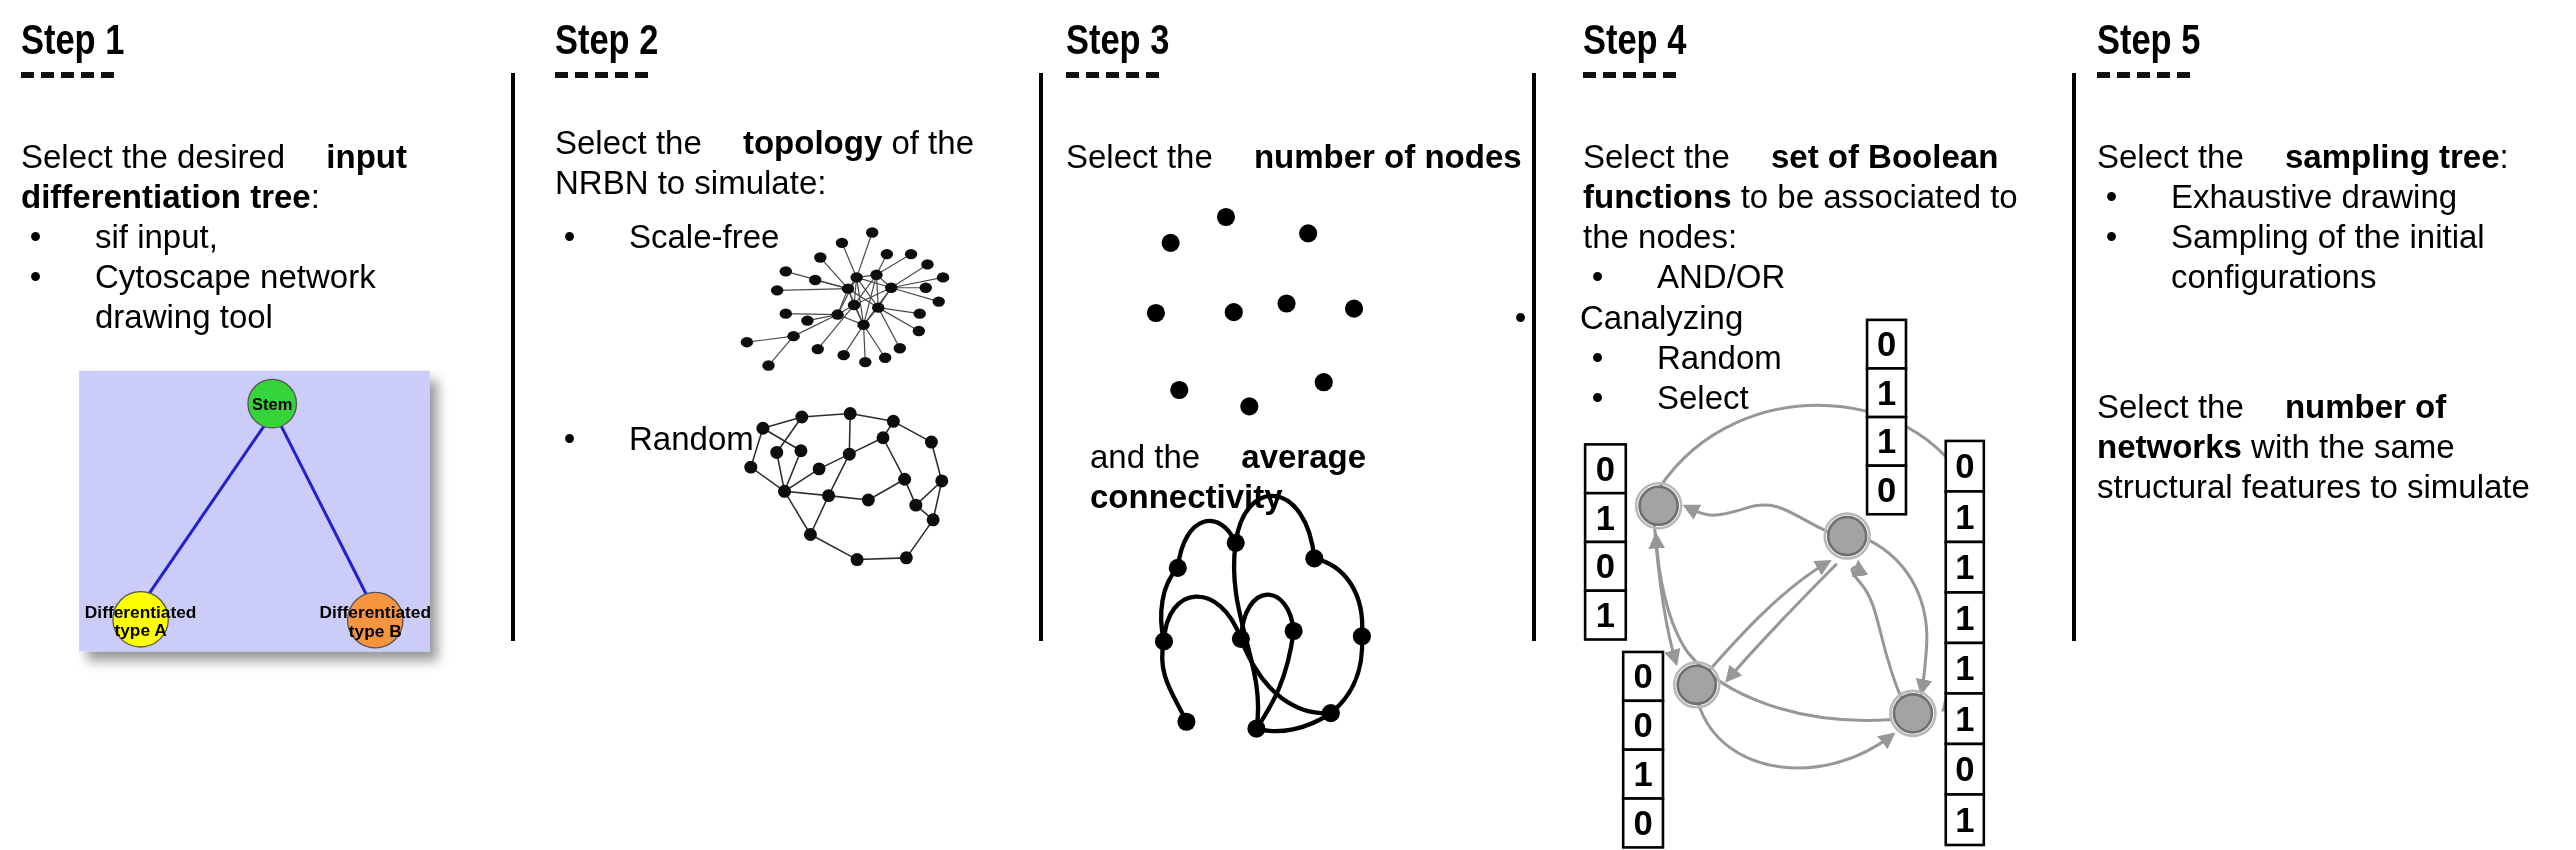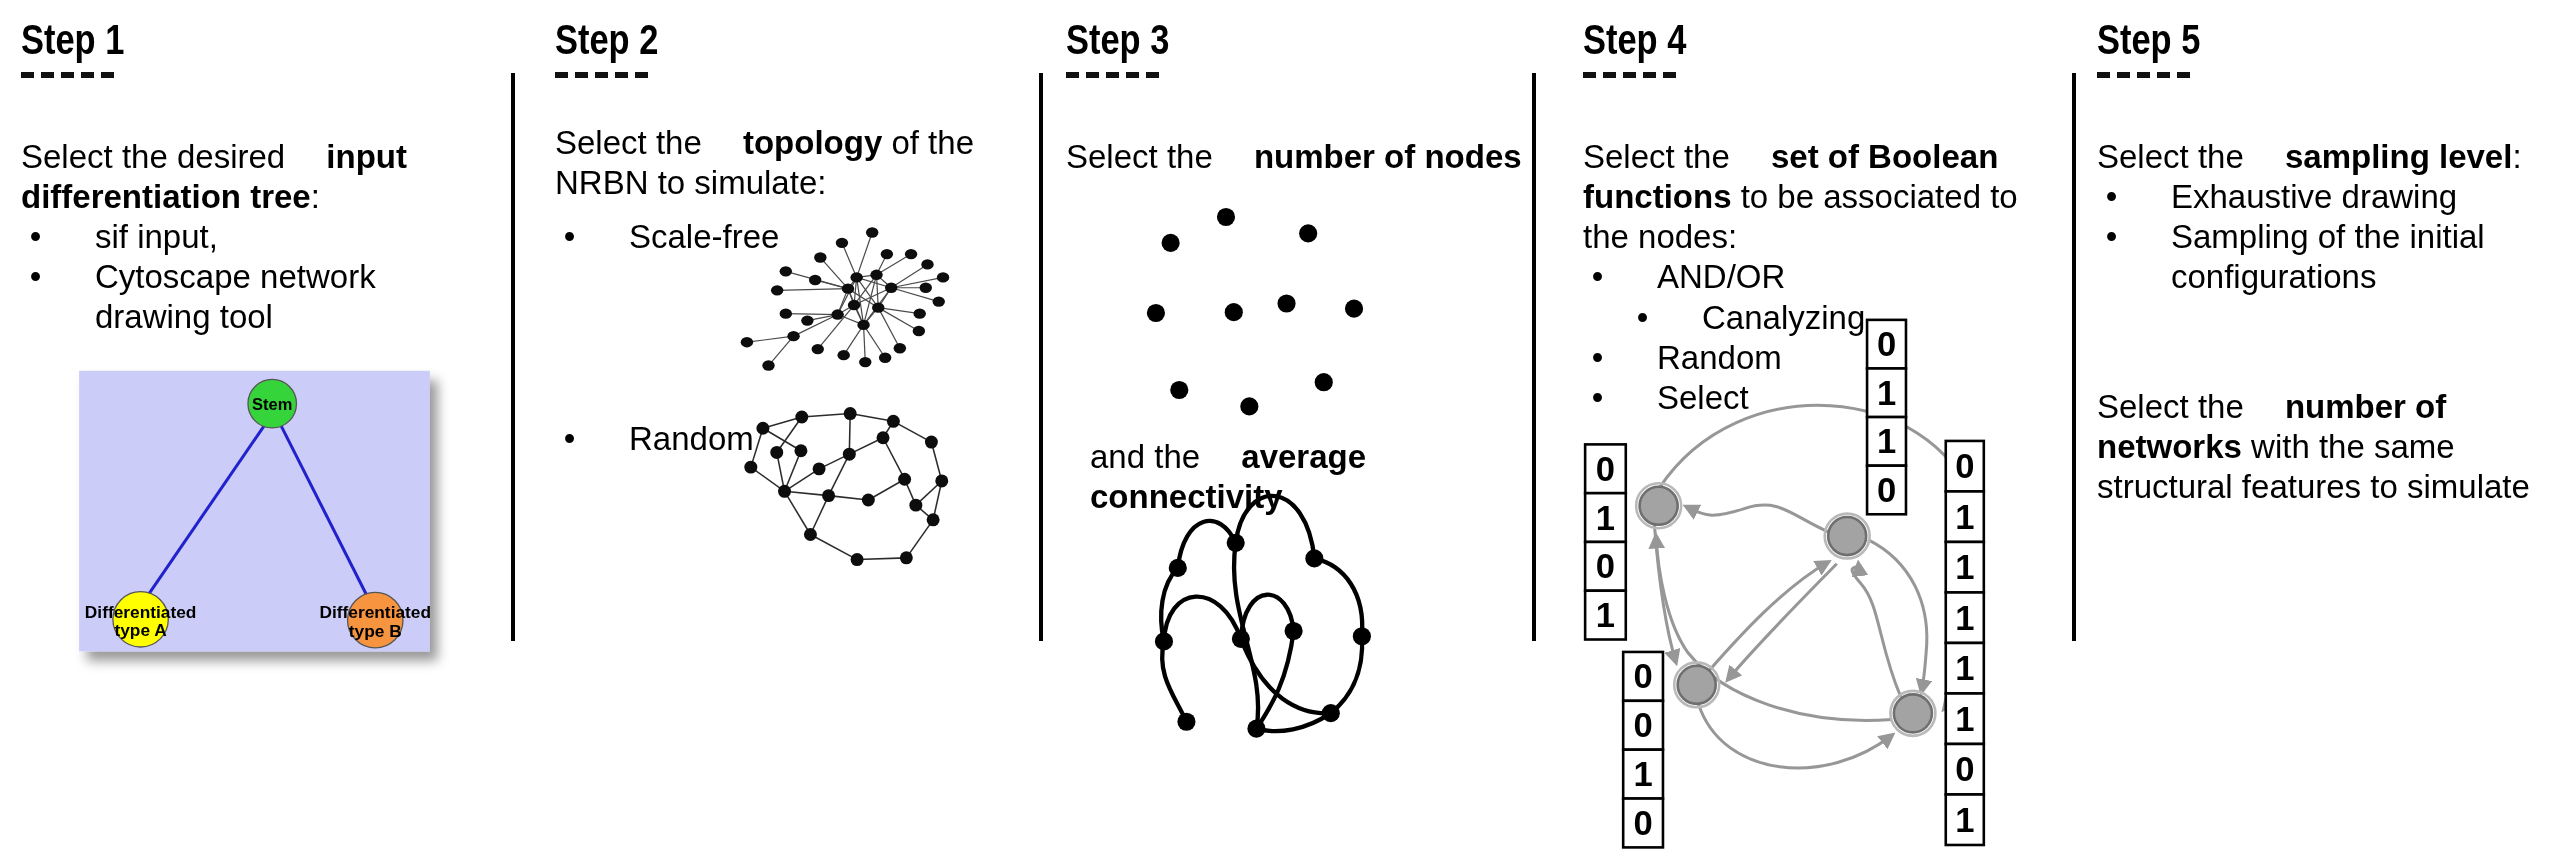--- a/index.html
+++ b/index.html
@@ -236,21 +236,21 @@
     <circle cx="122" cy="262" r="10.5" fill="#000"></circle>
     <circle cx="208" cy="244" r="10.5" fill="#000"></circle>
   </svg>
 
 <div class="hdr" style="left:1583px">Step 4</div>
 <div class="dashes" style="left:1583px"></div>
 <div class="para" style="left:1583px;top:137px;width:498px"><span>Select the </span><span class="b">set of Boolean
 functions</span><span> to be associated to
 the nodes:</span></div>
 <div class="bullet" style="left:1583px;top:257px;width:450px"><span>AND/OR</span></div>
-<div class="bullet" style="left:1628px;top:298px;width:450px"><span>Canalyzing</span></div>
+<div class="bullet" style="left:1506px;top:298px;width:450px"><span>Canalyzing</span></div>
 <div class="bullet" style="left:1583px;top:338px;width:450px"><span>Random</span></div>
 <div class="bullet" style="left:1583px;top:378px;width:450px"><span>Select</span></div>
 <svg id="boolSvg" style="left:1577px;top:287px" width="421" height="563" viewBox="1822 332 486 651">
   <defs>
     <marker id="arrw" viewBox="0 0 10 10" refX="7.5" refY="5" markerWidth="5.5" markerHeight="5.5" orient="auto">
       <path d="M0,0 L10,5 L0,10 z" fill="#979797"></path>
     </marker>
   </defs>
   <g id="s4edges" fill="none" stroke="#979797" stroke-width="3.5">
     <path d="M 2114,616 C 2070,597 2056,575 2016,588 S 1968,596 1948,586" marker-end="url(#arrw)"></path>
@@ -320,20 +320,20 @@
         <rect x="2248" y="860.4" width="44" height="58.4" fill="#fff" stroke="#000" stroke-width="3"></rect>
         <text x="2270" y="903.6" text-anchor="middle" font-size="40" font-weight="bold" font-family="&quot;Liberation Sans&quot;,sans-serif">0</text>
         <rect x="2248" y="918.8" width="44" height="58.4" fill="#fff" stroke="#000" stroke-width="3"></rect>
         <text x="2270" y="962" text-anchor="middle" font-size="40" font-weight="bold" font-family="&quot;Liberation Sans&quot;,sans-serif">1</text>
       </g>
     </g>
 </svg>
 
 <div class="hdr" style="left:2097px">Step 5</div>
 <div class="dashes" style="left:2097px"></div>
-<div class="para" style="left:2097px;top:137px;width:472px"><span>Select the </span><span class="b">sampling level</span><span>:</span></div>
+<div class="para" style="left:2097px;top:137px;width:472px"><span>Select the </span><span class="b">sampling tree</span><span>:</span></div>
 <div class="bullet" style="left:2097px;top:177px;width:433px"><span>Exhaustive drawing</span></div>
 <div class="bullet" style="left:2097px;top:217px;width:433px"><span>Sampling of the initial
 configurations</span></div>
 <div class="para" style="left:2097px;top:387px;width:472px"><span>Select the </span><span class="b">number of
 networks</span><span> with the same
 structural features to simulate</span></div>
 
 
 </body></html>

